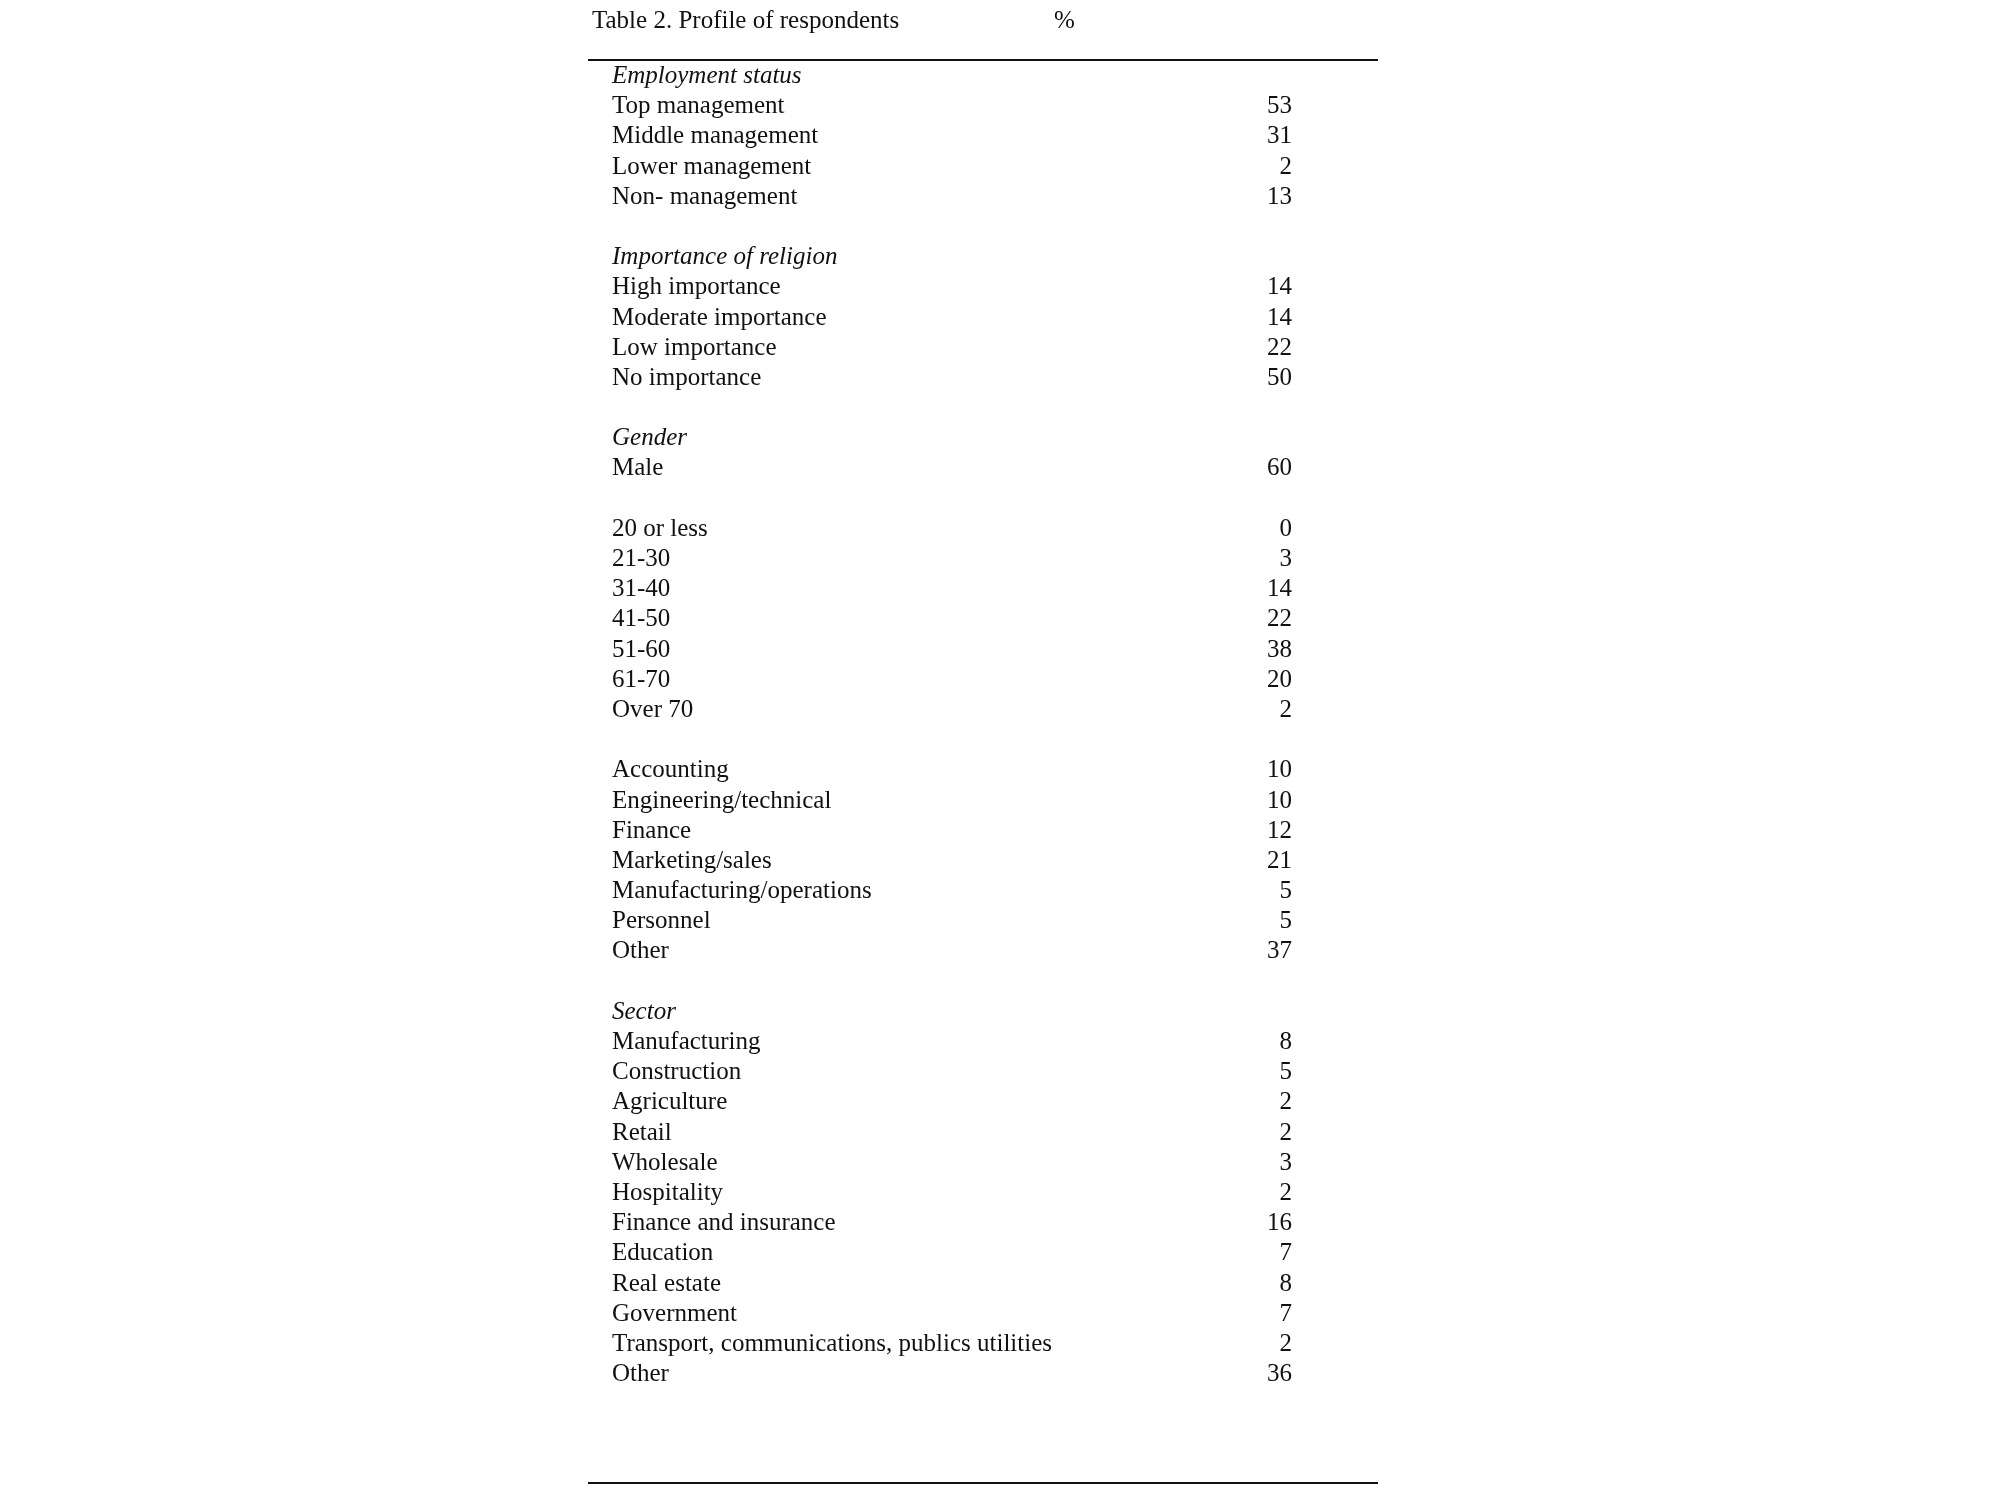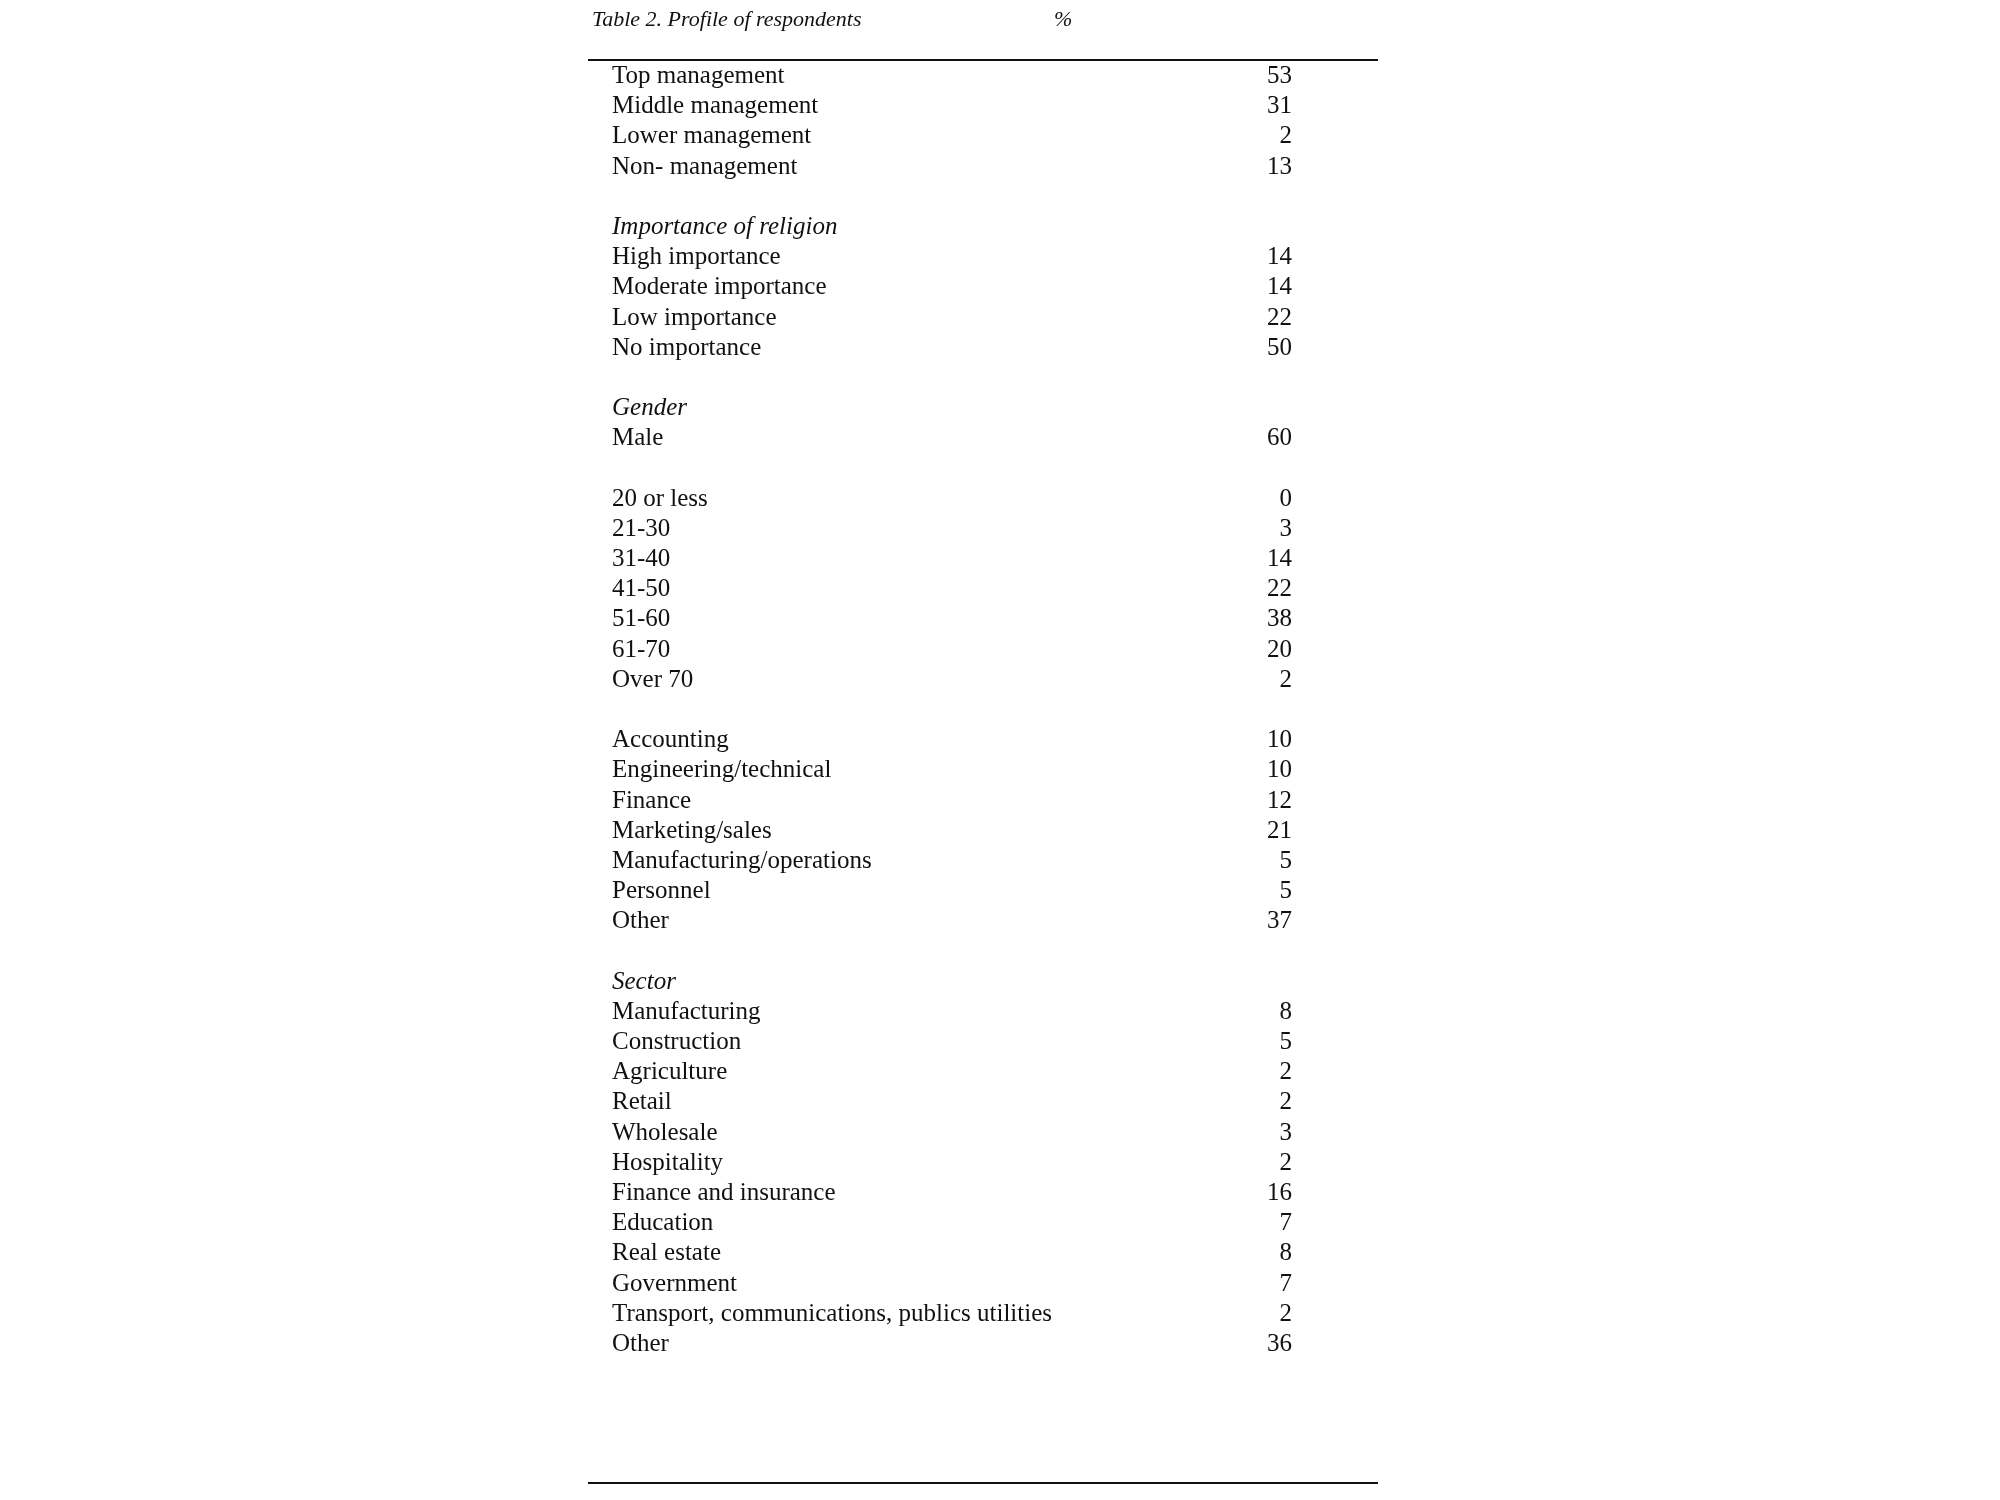--- a/index.html
+++ b/index.html
@@ -1,38 +1,41 @@
 <!DOCTYPE html>
 <html><head>
 <meta charset="utf-8">
 <style>
   html, body { margin:0; padding:0; background:#ffffff; }
   body { width:2000px; height:1500px; position:relative; overflow:hidden;
          font-family:"Liberation Serif", "DejaVu Serif", serif; color:#111; }
-  .caption { position:absolute; left:592px; top:6px; font-size:22px;font-style:italic; }
+  .caption { position:absolute; left:592px; top:6px; font-size:25px; }
   .caption .pct { position:absolute; left:462px; top:0; white-space:nowrap; }
   .rule { position:absolute; left:588px; width:790px; height:2px; background:#111; }
   .rule.top { top:59px; }
   .rule.bottom { top:1482px; }
   .table { position:absolute; left:612px; top:60px; width:700px; }
   .row { position:relative; height:30.2px; line-height:30px; font-size:25px; white-space:nowrap; }
   .row .label { position:absolute; left:0; }
   .row .val { position:absolute; right:0; width:80px; text-align:right; left:600px; }
   .header { font-style:italic; }
   .spacer { height:30.2px; }
 </style>
 </head>
 <body>
 
 <div class="caption">
   <span>Table 2. Profile of respondents</span>
   <span class="pct">%</span>
 </div>
 <div class="rule top"></div>
 <div class="table" id="tbl">
+    <div class="row header">
+      <span class="label">Employment status</span>
+    </div>
     <div class="row">
       <span class="label">Top management</span>
       <span class="val">53</span>
     </div>
     <div class="row">
       <span class="label">Middle management</span>
       <span class="val">31</span>
     </div>
     <div class="row">
       <span class="label">Lower management</span>

